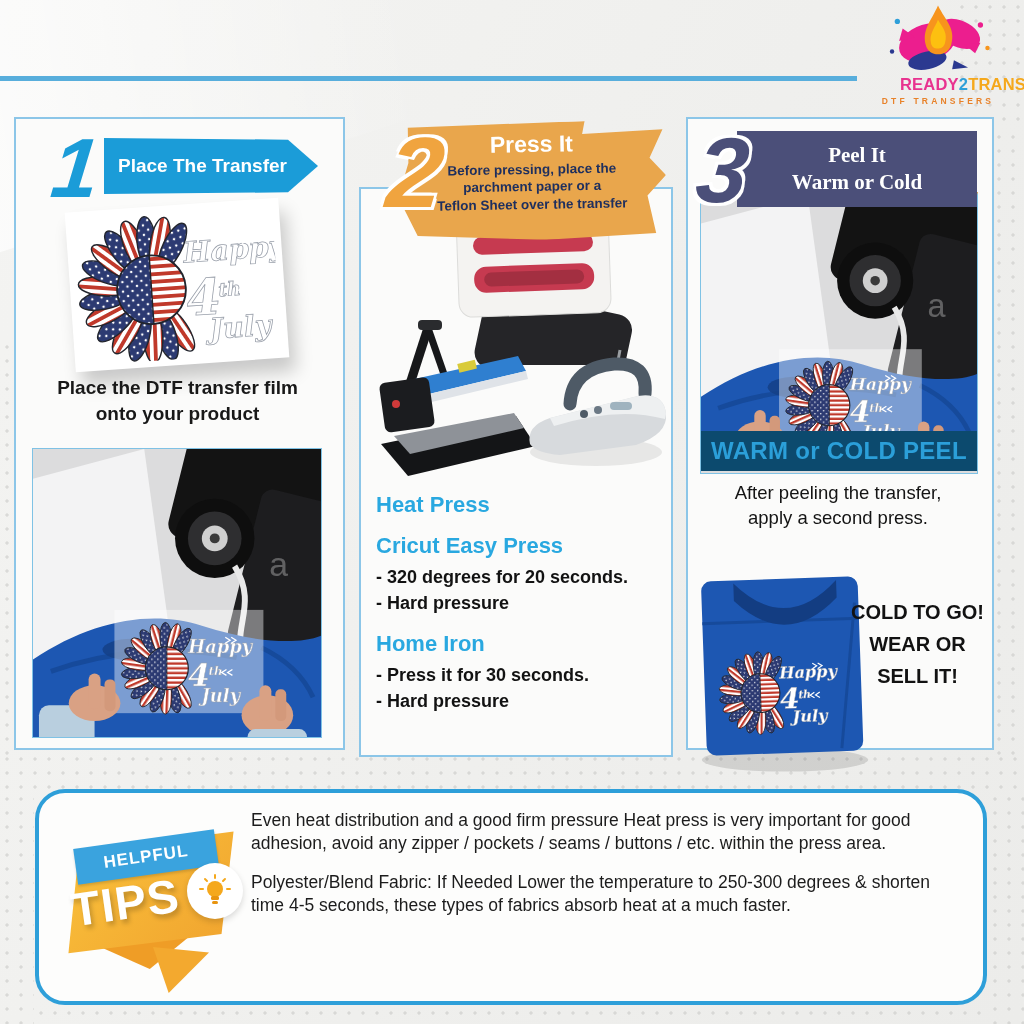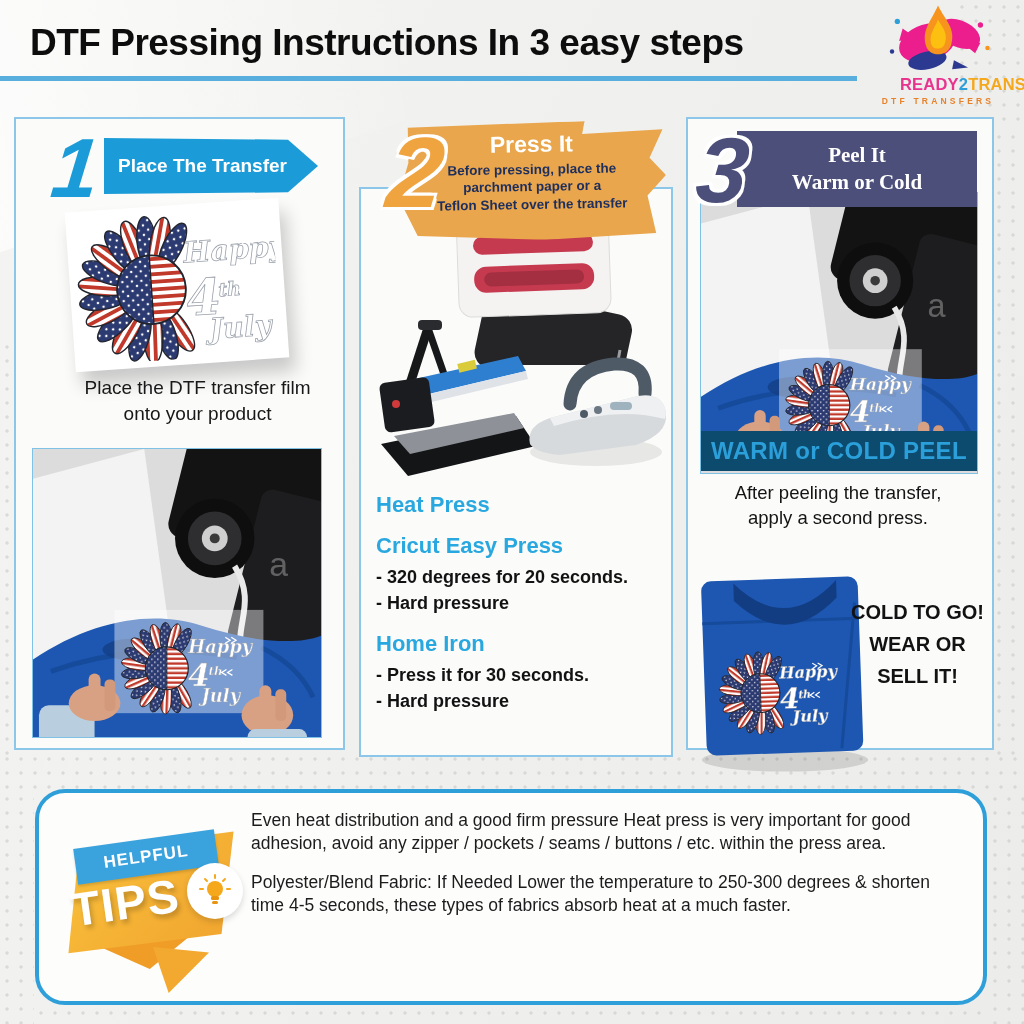--- a/index.html
+++ b/index.html
@@ -35,21 +35,21 @@
     text-align:center;padding-top:8px;box-sizing:border-box;}
   .banner2 .b2-title{color:#fff;font-weight:800;font-size:23px;line-height:1.25;}
   .banner2 .b2-sub{color:#1e2f5e;font-weight:700;font-size:13.5px;line-height:1.3;margin-top:2px;}
   .banner3{position:absolute;left:737px;top:131px;width:240px;height:76px;background:#4b4f79;z-index:3;
     display:flex;flex-direction:column;justify-content:center;text-align:center;font-family:Liberation Serif, serif;}
   .banner3 div{color:#fff;font-weight:800;font-size:21px;line-height:1.3;}
 
   
   .film{position:absolute;left:70px;top:205px;width:214px;height:160px;background:#fff;transform:rotate(-4deg);
     box-shadow:6px 14px 18px rgba(0,0,0,.20);z-index:2;display:flex;align-items:center;justify-content:center;}
-  .caption1{position:absolute;left:14px;top:375px;width:327px;text-align:center;font-weight:400;font-size:19px;color:#181818;line-height:1.35;z-index:2;margin-left:20px;}
+  .caption1{position:absolute;left:14px;top:375px;width:327px;text-align:center;font-weight:700;font-size:19px;color:#181818;line-height:1.35;z-index:2;}
   .photo{position:absolute;border:1px solid #7fc2e5;background:#dcdcdd;z-index:2;overflow:hidden;}
   #photo1{left:32px;top:448px;width:288px;height:288px;}
   #photo3{left:700px;top:192px;width:276px;height:278px;border-top:3px solid #e9a64c;}
   #photo3 .ph-img{height:236px;overflow:hidden;}
   .peel-caption{height:40px;background:#0c4a6e;display:flex;align-items:center;justify-content:center;
     font-size:24px;font-weight:800;color:#2b9fd9;letter-spacing:.3px;}
 
   
   .device{position:absolute;z-index:2;}
   #easypress{left:428px;top:213px;width:212px;height:152px;}
@@ -86,21 +86,20 @@
 
   <div class="dots" style="left:955px;top:0;width:69px;height:130px;"></div>
   <div class="dots" style="left:0;top:340px;width:13px;height:420px;"></div>
   <div class="dots" style="left:992px;top:130px;width:32px;height:630px;"></div>
   <div class="dots" style="left:0;top:752px;width:1024px;height:40px;"></div>
   <div class="dots" style="left:0;top:792px;width:34px;height:232px;"></div>
   <div class="dots" style="left:988px;top:792px;width:36px;height:232px;"></div>
   <div class="dots" style="left:34px;top:1006px;width:954px;height:18px;"></div>
   <div class="sheen" style="left:-120px;top:-60px;width:520px;height:260px;"></div>
 
-  <div class="title">DTF Pressing Instructions In 3 easy steps</div>
   <div class="underline"></div>
   <div class="logo">
     <div class="splash" id="logo-splash"><svg viewBox="0 0 140 86" width="100%" height="100%" xmlns="http://www.w3.org/2000/svg">
   <ellipse cx="58" cy="46" rx="33" ry="21" fill="#ec1e8e" transform="rotate(-18 58 46)"></ellipse>
   <ellipse cx="94" cy="36" rx="25" ry="15" fill="#ec1e8e" transform="rotate(24 94 36)"></ellipse>
   <polygon points="30,30 44,40 26,44" fill="#ec1e8e"></polygon>
   <polygon points="112,58 100,48 118,46" fill="#ec1e8e"></polygon>
   <ellipse cx="58" cy="66" rx="22" ry="10" fill="#2b3990" transform="rotate(-12 58 66)"></ellipse>
   <polygon points="88,66 104,74 86,76" fill="#2b3990"></polygon>
   <path d="M70 4 C 79 22 90 30 85 48 C 81 63 59 63 56 48 C 52 31 62 22 70 4 Z" fill="#f7941d"></path>

